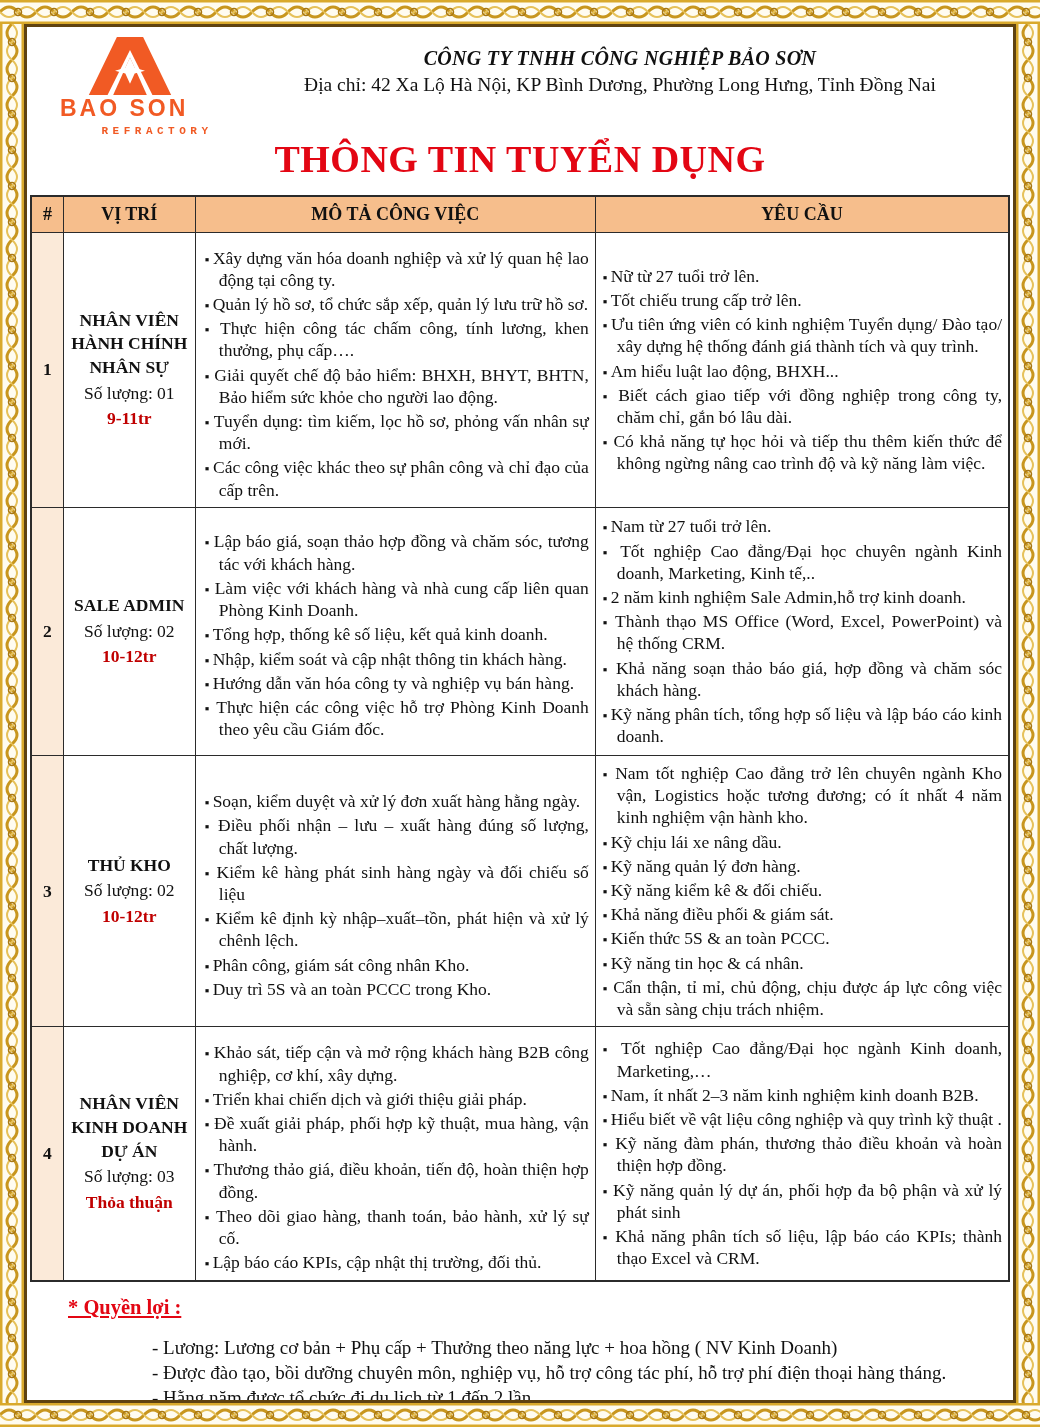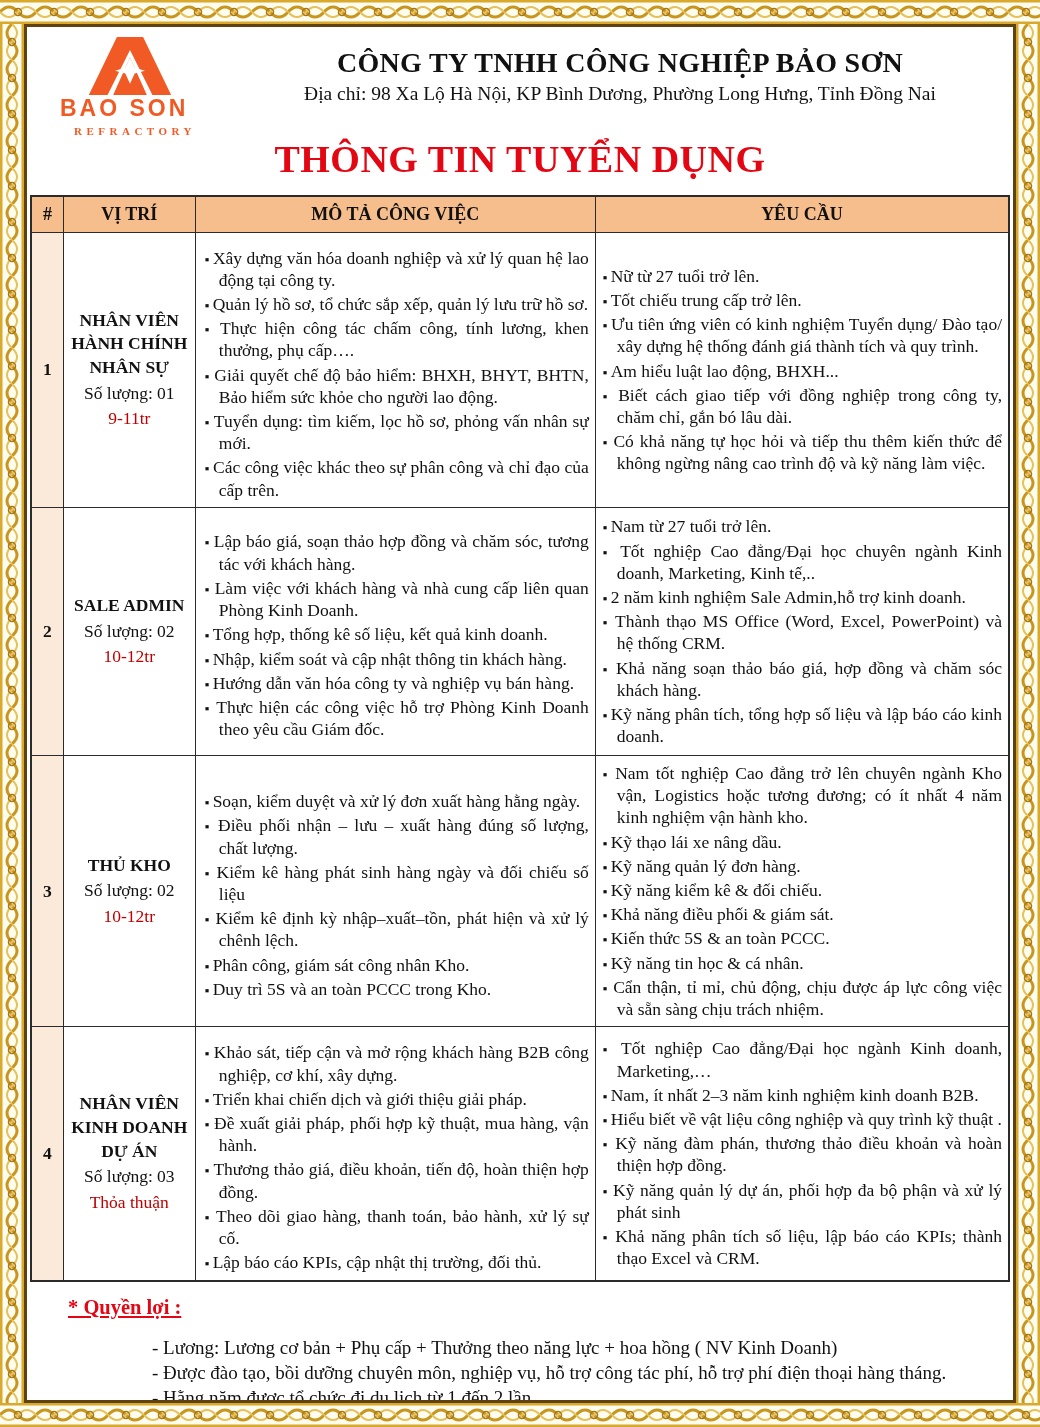--- a/index.html
+++ b/index.html
@@ -17,38 +17,38 @@
   .frame-left{top:24px;bottom:24px;left:0;width:24px;height:1379px;}
   .frame-right{top:24px;bottom:24px;right:0;width:24px;height:1379px;}
   .content{position:absolute;inset:24px;border:3px solid var(--frame-line);background:#fff;padding:0 3px;overflow:hidden;}
 
   
   .doc-header{position:relative;display:flex;align-items:flex-start;padding-top:8px;height:104px;}
   .logo{width:210px;flex:0 0 210px;padding-left:30px;padding-top:2px;}
   .logo-mark{display:block;margin-left:22px;}
   .logo-text{font-family:"Liberation Sans", sans-serif;font-weight:bold;color:var(--logo-orange);
              font-size:23px;letter-spacing:3px;line-height:1;margin-top:2px;}
-  .logo-sub{font-family:Liberation Serif, serif;font-weight:bold;color:var(--logo-orange);
-            font-size:11px;letter-spacing:4.5px;margin-top:5px;margin-left:14px;}
+  .logo-sub{font-family:Liberation Mono, monospace;font-weight:bold;color:var(--logo-orange);
+            font-size:11px;letter-spacing:4.5px;margin-top:5px;margin-left:14px;text-align:center;}
   .company-block{flex:1;text-align:center;padding-top:12px;padding-right:10px;}
-  .company-name{font-size:28px;font-weight:bold;letter-spacing:.3px;}
+  .company-name{font-size:20px;font-weight:bold;letter-spacing:.3px;font-style:italic;}
   .company-address{font-size:19.5px;margin-top:4px;}
   .doc-title{font-size:38px;font-weight:bold;color:var(--title-red);text-align:center;margin:6px 0 14px 0;letter-spacing:.5px;}
 
   
   table.jobs{width:100%;border-collapse:collapse;table-layout:fixed;font-size:17.5px;}
   table.jobs, table.jobs th, table.jobs td{border:1.6px solid var(--table-line);}
   table.jobs{border-width:2px;}
   table.jobs th{background:var(--header-bg);font-weight:bold;font-size:18px;height:36px;text-align:center;border-top-width:2.5px;}
   table.jobs td{vertical-align:middle;}
   td.numcell{background:var(--numcol-bg);text-align:center;font-weight:bold;}
   td.poscell{text-align:center;line-height:1.35;padding:4px 0;}
   .pos-name{font-weight:bold;}
   .pos-qty{margin-top:2px;}
-  .pos-salary{font-weight:normal;color:var(--salary-red);margin-top:2px;}
+  .pos-salary{font-weight:bold;color:var(--salary-red);margin-top:2px;}
   td.dutycell{padding:12px 6px 4px 9px;}
   td.reqcell{padding:4px 6px 4px 7px;}
   .bullet-item{padding-left:14px;text-indent:-14px;line-height:1.27;margin:2px 0;text-align:justify;}
   .bullet-item::before{content:"▪ ";font-size:13px;}
   tr.row-h1{height:235px;} tr.row-h2{height:248px;} tr.row-h3{height:237px;} tr.row-h4{height:236px;}
 
   
   .benefits{margin:14px 0 0 38px;}
   .benefits-heading{color:var(--title-red);font-weight:bold;font-size:20.5px;text-decoration:underline;}
   .benefit-list{margin-top:16px;}
@@ -120,21 +120,21 @@
         <svg class="logo-mark" width="96" height="58" viewBox="0 0 100 62">
           <polygon points="50,0 64,0 94,62 74,62 50,14 26,62 6,62 36,0" fill="#f15a24"></polygon>
           <polygon points="50,22 68,62 32,62" fill="#f15a24"></polygon>
           <polygon points="50,22 55,33 66,36 55,39 50,50 45,39 34,36 45,33" fill="#ffffff"></polygon>
         </svg>
         <div class="logo-text">BAO SON</div>
         <div class="logo-sub">REFRACTORY</div>
       </div>
       <div class="company-block">
         <div class="company-name">CÔNG TY TNHH CÔNG NGHIỆP BẢO SƠN</div>
-        <div class="company-address">Địa chỉ: 98 Xa Lộ Hà Nội, KP Bình Dương, Phường Long Hưng, Tỉnh Đồng Nai</div>
+        <div class="company-address">Địa chỉ: 42 Xa Lộ Hà Nội, KP Bình Dương, Phường Long Hưng, Tỉnh Đồng Nai</div>
       </div>
     </div>
 
     <div class="doc-title">THÔNG TIN TUYỂN DỤNG</div>
 
     <table class="jobs">
       <colgroup>
           <col style="width:3.3%">
           <col style="width:13.5%">
           <col style="width:40.9%">
@@ -207,21 +207,21 @@
           <td class="dutycell">
               <div class="bullet-item">Soạn, kiểm duyệt và xử lý đơn xuất hàng hằng ngày.</div>
               <div class="bullet-item">Điều phối nhận – lưu – xuất hàng đúng số lượng, chất lượng.</div>
               <div class="bullet-item">Kiểm kê hàng phát sinh hàng ngày và đối chiếu số liệu</div>
               <div class="bullet-item">Kiểm kê định kỳ nhập–xuất–tồn, phát hiện và xử lý chênh lệch.</div>
               <div class="bullet-item">Phân công, giám sát công nhân Kho.</div>
               <div class="bullet-item">Duy trì 5S và an toàn PCCC trong Kho.</div>
             </td>
           <td class="reqcell">
               <div class="bullet-item">Nam tốt nghiệp Cao đẳng trở lên chuyên ngành Kho vận, Logistics hoặc tương đương; có ít nhất 4 năm kinh nghiệm vận hành kho.</div>
-              <div class="bullet-item">Kỹ thạo lái xe nâng dầu.</div>
+              <div class="bullet-item">Kỹ chịu lái xe nâng dầu.</div>
               <div class="bullet-item">Kỹ năng quản lý đơn hàng.</div>
               <div class="bullet-item">Kỹ năng kiểm kê &amp; đối chiếu.</div>
               <div class="bullet-item">Khả năng điều phối &amp; giám sát.</div>
               <div class="bullet-item">Kiến thức 5S &amp; an toàn PCCC.</div>
               <div class="bullet-item">Kỹ năng tin học &amp; cá nhân.</div>
               <div class="bullet-item">Cẩn thận, tỉ mỉ, chủ động, chịu được áp lực công việc và sẵn sàng chịu trách nhiệm.</div>
             </td>
         </tr>
         <tr class="row-h4">
           <td class="numcell">4</td>

